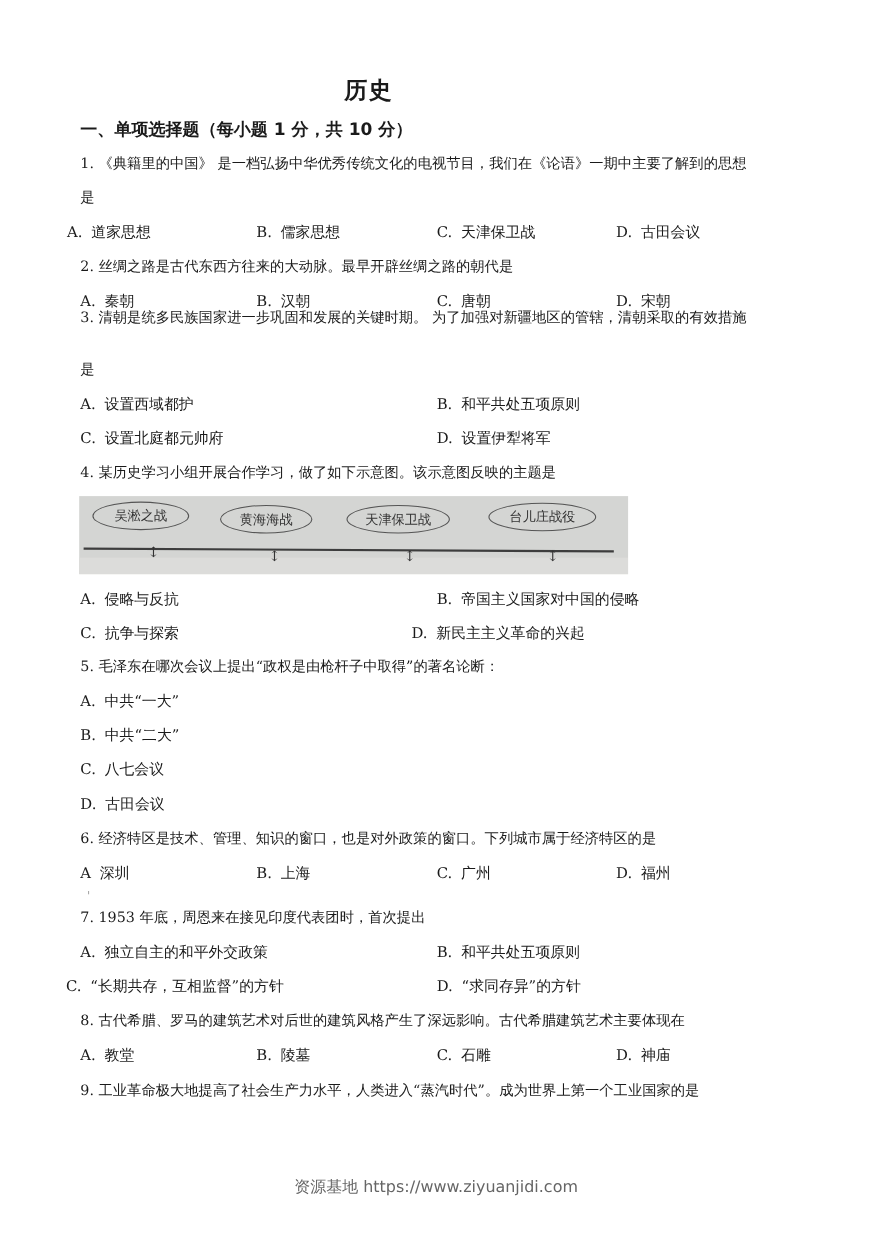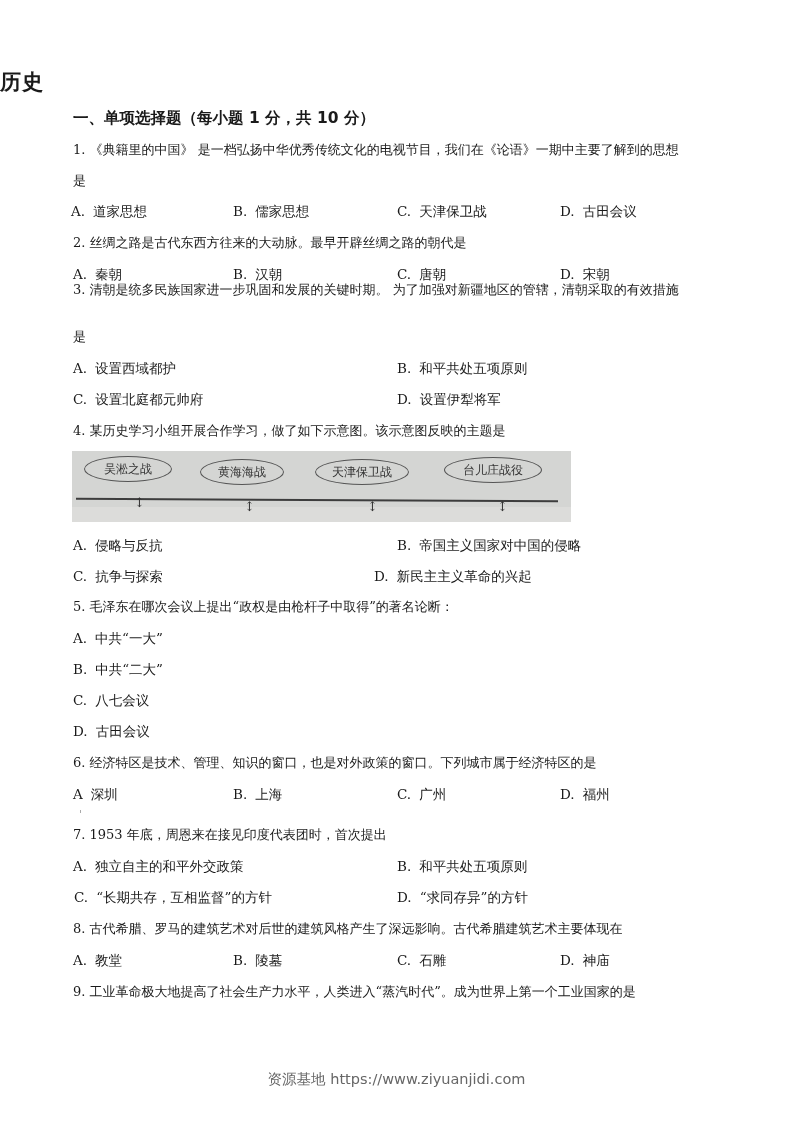--- a/index.html
+++ b/index.html
@@ -1,21 +1,21 @@
 <!DOCTYPE html>
 <html><head>
 <meta charset="utf-8">
 <style>
   html, body { margin: 0; padding: 0; }
   body {
     width: 793px; height: 1122px; background: #ffffff; position: relative;
     font-family: "DejaVu Serif", "Liberation Serif", serif; color: #1a1a1a; overflow: hidden;
   }
   .title {
-    position: absolute; left: 0; width: 670px; top: 68px; text-align: left;
+    position: absolute; left: 0; width: 670px; top: 68px; text-align: center;
     font-size: 21px; font-weight: bold; letter-spacing: 1px;
     font-family: Liberation Mono, monospace;
   }
   .section {
     position: absolute; left: 73px; top: 108px; font-size: 15.5px; font-weight: bold;
     font-family: "DejaVu Sans", sans-serif;
   }
   .line {
     position: absolute; left: 73px; font-size: 13px; white-space: nowrap; line-height: 20px;
   }
@@ -46,21 +46,21 @@
   .speck { position:absolute; left: 80px; top: 810px; width:1px; height:3px; background:#aaa; }
 </style>
 </head>
 <body>
 
 <div class="title">历史</div>
 <div class="section">一、单项选择题（每小题 1 分，共 10 分）</div>
 
 <div class="line" style="top:140px">1. 《典籍里的中国》 是一档弘扬中华优秀传统文化的电视节目，我们在《论语》一期中主要了解到的思想</div>
 <div class="line" style="top:171px">是</div>
-<div class="opt" style="left:71px;top:201px"><span class="k">A.</span><span>道家思想</span></div>
+<div class="opt" style="left:61px;top:201px"><span class="k">A.</span><span>道家思想</span></div>
 <div class="opt" style="left:233px;top:201px"><span class="k">B.</span><span>儒家思想</span></div>
 <div class="opt" style="left:397px;top:201px"><span class="k">C.</span><span>天津保卫战</span></div>
 <div class="opt" style="left:560px;top:201px"><span class="k">D.</span><span>古田会议</span></div>
 
 <div class="line" style="top:233px">2. 丝绸之路是古代东西方往来的大动脉。最早开辟丝绸之路的朝代是</div>
 <div class="opt" style="left:73px;top:264px"><span class="k">A.</span><span>秦朝</span></div>
 <div class="opt" style="left:233px;top:264px"><span class="k">B.</span><span>汉朝</span></div>
 <div class="opt" style="left:397px;top:264px"><span class="k">C.</span><span>唐朝</span></div>
 <div class="opt" style="left:560px;top:264px"><span class="k">D.</span><span>宋朝</span></div>
 
@@ -98,21 +98,21 @@
 <div class="line" style="top:753px">6. 经济特区是技术、管理、知识的窗口，也是对外政策的窗口。下列城市属于经济特区的是</div>
 <div class="opt" style="left:73px;top:784px"><span class="k">A</span><span>深圳</span></div>
 <div class="opt" style="left:233px;top:784px"><span class="k">B.</span><span>上海</span></div>
 <div class="opt" style="left:397px;top:784px"><span class="k">C.</span><span>广州</span></div>
 <div class="opt" style="left:560px;top:784px"><span class="k">D.</span><span>福州</span></div>
 <div class="speck"></div>
 
 <div class="line" style="top:825px">7. 1953 年底，周恩来在接见印度代表团时，首次提出</div>
 <div class="opt" style="left:73px;top:856px"><span class="k">A.</span><span>独立自主的和平外交政策</span></div>
 <div class="opt" style="left:397px;top:856px"><span class="k">B.</span><span>和平共处五项原则</span></div>
-<div class="opt" style="left:74px;top:887px"><span class="k">C.</span><span>“长期共存，互相监督”的方针</span></div>
+<div class="opt" style="left:60px;top:887px"><span class="k">C.</span><span>“长期共存，互相监督”的方针</span></div>
 <div class="opt" style="left:397px;top:887px"><span class="k">D.</span><span>“求同存异”的方针</span></div>
 
 <div class="line" style="top:919px">8. 古代希腊、罗马的建筑艺术对后世的建筑风格产生了深远影响。古代希腊建筑艺术主要体现在</div>
 <div class="opt" style="left:73px;top:950px"><span class="k">A.</span><span>教堂</span></div>
 <div class="opt" style="left:233px;top:950px"><span class="k">B.</span><span>陵墓</span></div>
 <div class="opt" style="left:397px;top:950px"><span class="k">C.</span><span>石雕</span></div>
 <div class="opt" style="left:560px;top:950px"><span class="k">D.</span><span>神庙</span></div>
 
 <div class="line" style="top:982px">9. 工业革命极大地提高了社会生产力水平，人类进入“蒸汽时代”。成为世界上第一个工业国家的是</div>
 

